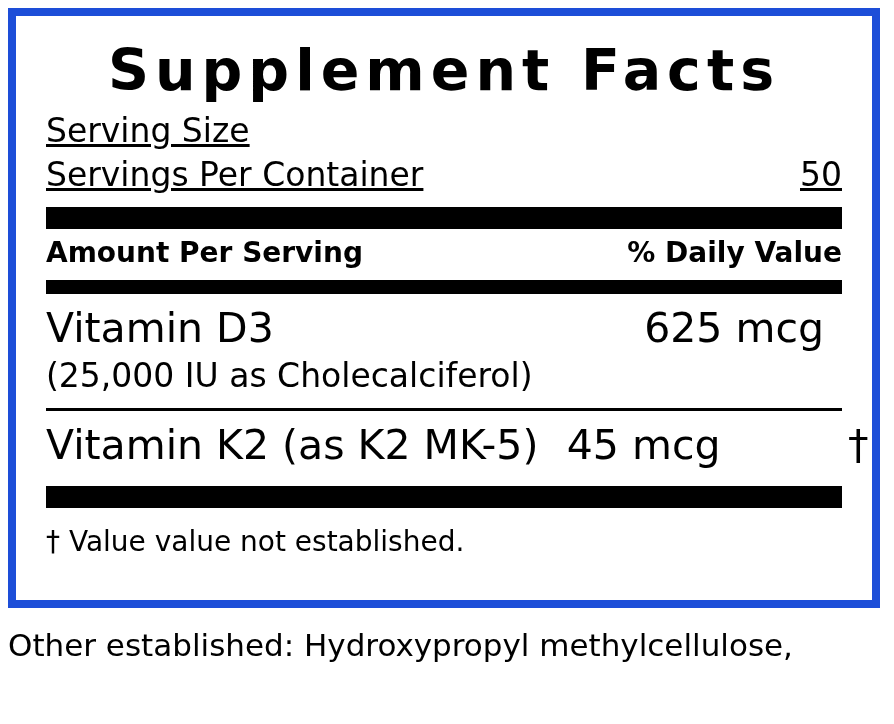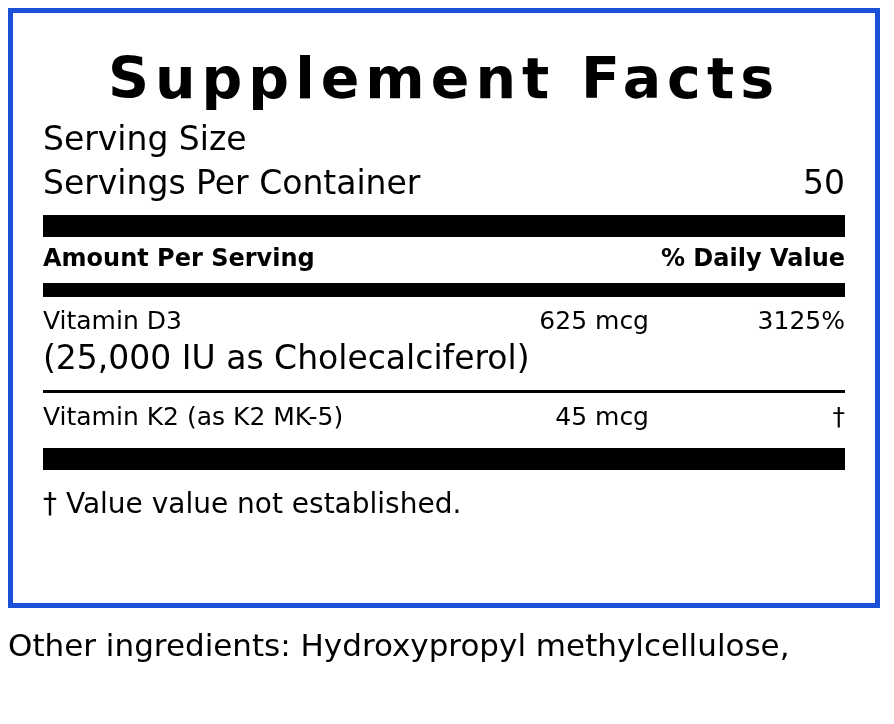--- a/index.html
+++ b/index.html
@@ -23,22 +23,22 @@
   }
 
   
   .panel {
     position: absolute;
     left: 8px;
     top: 8px;
     width: 872px;
     height: 600px;
     box-sizing: border-box;
-    border: 5px solid #1d4ed8;
-    padding: 15px 30px;
+    border: 8px solid #1d4ed8;
+    padding: 4px 30px;
   }
 
   .title {
     font-family: "DejaVu Sans", sans-serif;
     font-weight: 700;
     font-size: 57px;
     letter-spacing: 6px;
     line-height: 1.0;
     text-align: center;
     margin-top: 22px;
@@ -46,20 +46,21 @@
     white-space: nowrap;
   }
 
   .row {
     display: flex;
     justify-content: space-between;
     align-items: flex-end;
     font-size: 33px;
     line-height: 1.34;
     white-space: nowrap;
+    text-decoration: underline;
   }
 
   .row .left { text-align: left; }
   .row .right { text-align: right; }
 
   .bar-thick {
     height: 22px;
     background: #000000;
     margin-top: 10px;
   }
@@ -73,40 +74,39 @@
   .rule-thin {
     height: 3px;
     background: #000000;
     margin-top: 6px;
   }
 
   .hdr-row {
     display: flex;
     justify-content: space-between;
     align-items: baseline;
-    font-size: 24px;
+    font-size: 28px;
     font-weight: 700;
     line-height: 1.3;
     padding-top: 6px;
     padding-bottom: 4px;
     white-space: nowrap;
   }
 
   .nutrient {
     padding-top: 8px;
     padding-bottom: 4px;
   }
 
   .nutrient-line {
     display: flex;
     align-items: flex-end;
-    font-size: 25px;
+    font-size: 41px;
     line-height: 1.30;
     white-space: nowrap;
-    gap: 48px;
   }
 
   .nutrient-name { flex: 1 1 auto; text-align: left; }
   .nutrient-amount {
     flex: 0 0 auto;
     text-align: right;
     width: 200px;
     padding-right: 18px;
     box-sizing: border-box;
   }
@@ -166,21 +166,20 @@
       <span class="left">Amount Per Serving</span>
       <span class="right">% Daily Value</span>
     </div>
 
     <div class="bar-med"></div>
 
     <div class="nutrient">
       <div class="nutrient-line">
         <span class="nutrient-name">Vitamin D3</span>
         <span class="nutrient-amount">625 mcg</span>
-        <span class="nutrient-dv">3125%</span>
       </div>
       <div class="nutrient-sub">(25,000 IU as Cholecalciferol)</div>
     </div>
 
     <div class="rule-thin"></div>
 
     <div class="nutrient">
       <div class="nutrient-line">
         <span class="nutrient-name">Vitamin K2 (as K2 MK-5)</span>
         <span class="nutrient-amount">45 mcg</span>
@@ -188,16 +187,16 @@
       </div>
     </div>
 
     <div class="bar-thick"></div>
 
     <div class="footnote">† Value value not established.</div>
 
   </div>
 
   <div class="other-ingredients">
-    <div>Other ingredients: Hydroxypropyl methylcellulose,</div>
+    <div>Other established: Hydroxypropyl methylcellulose,</div>
   </div>
 
 </div>
 
 </body></html>

